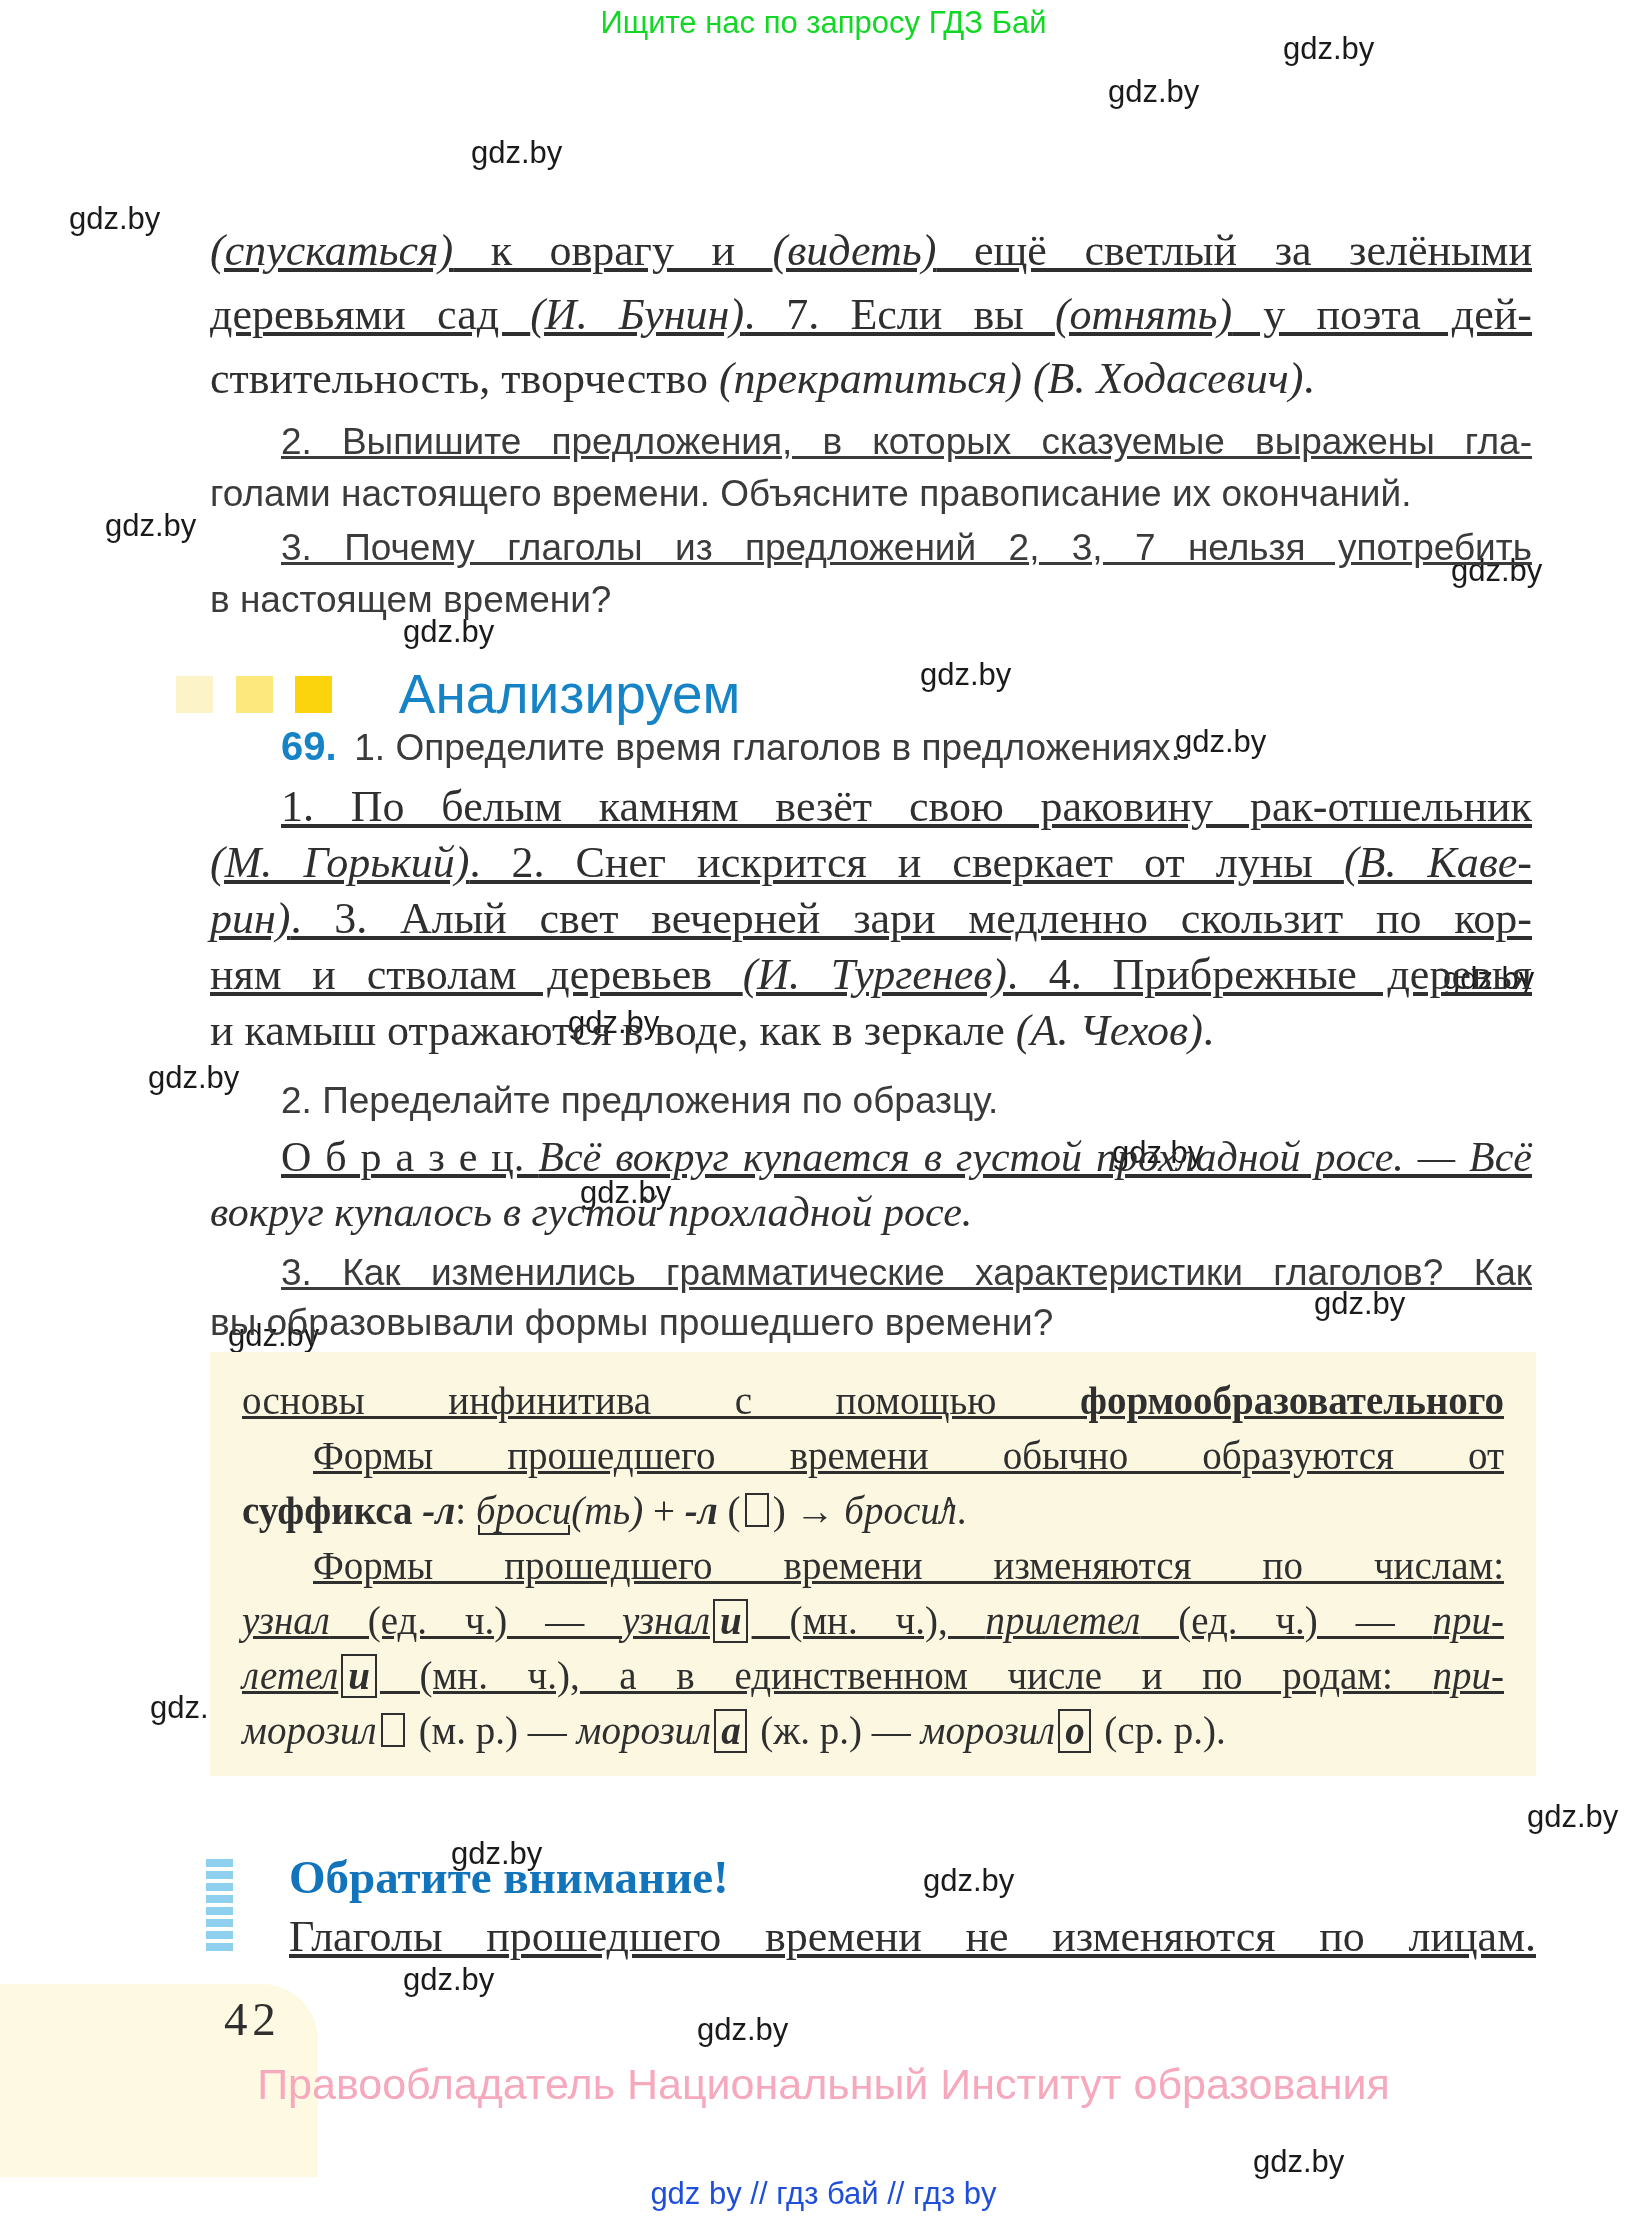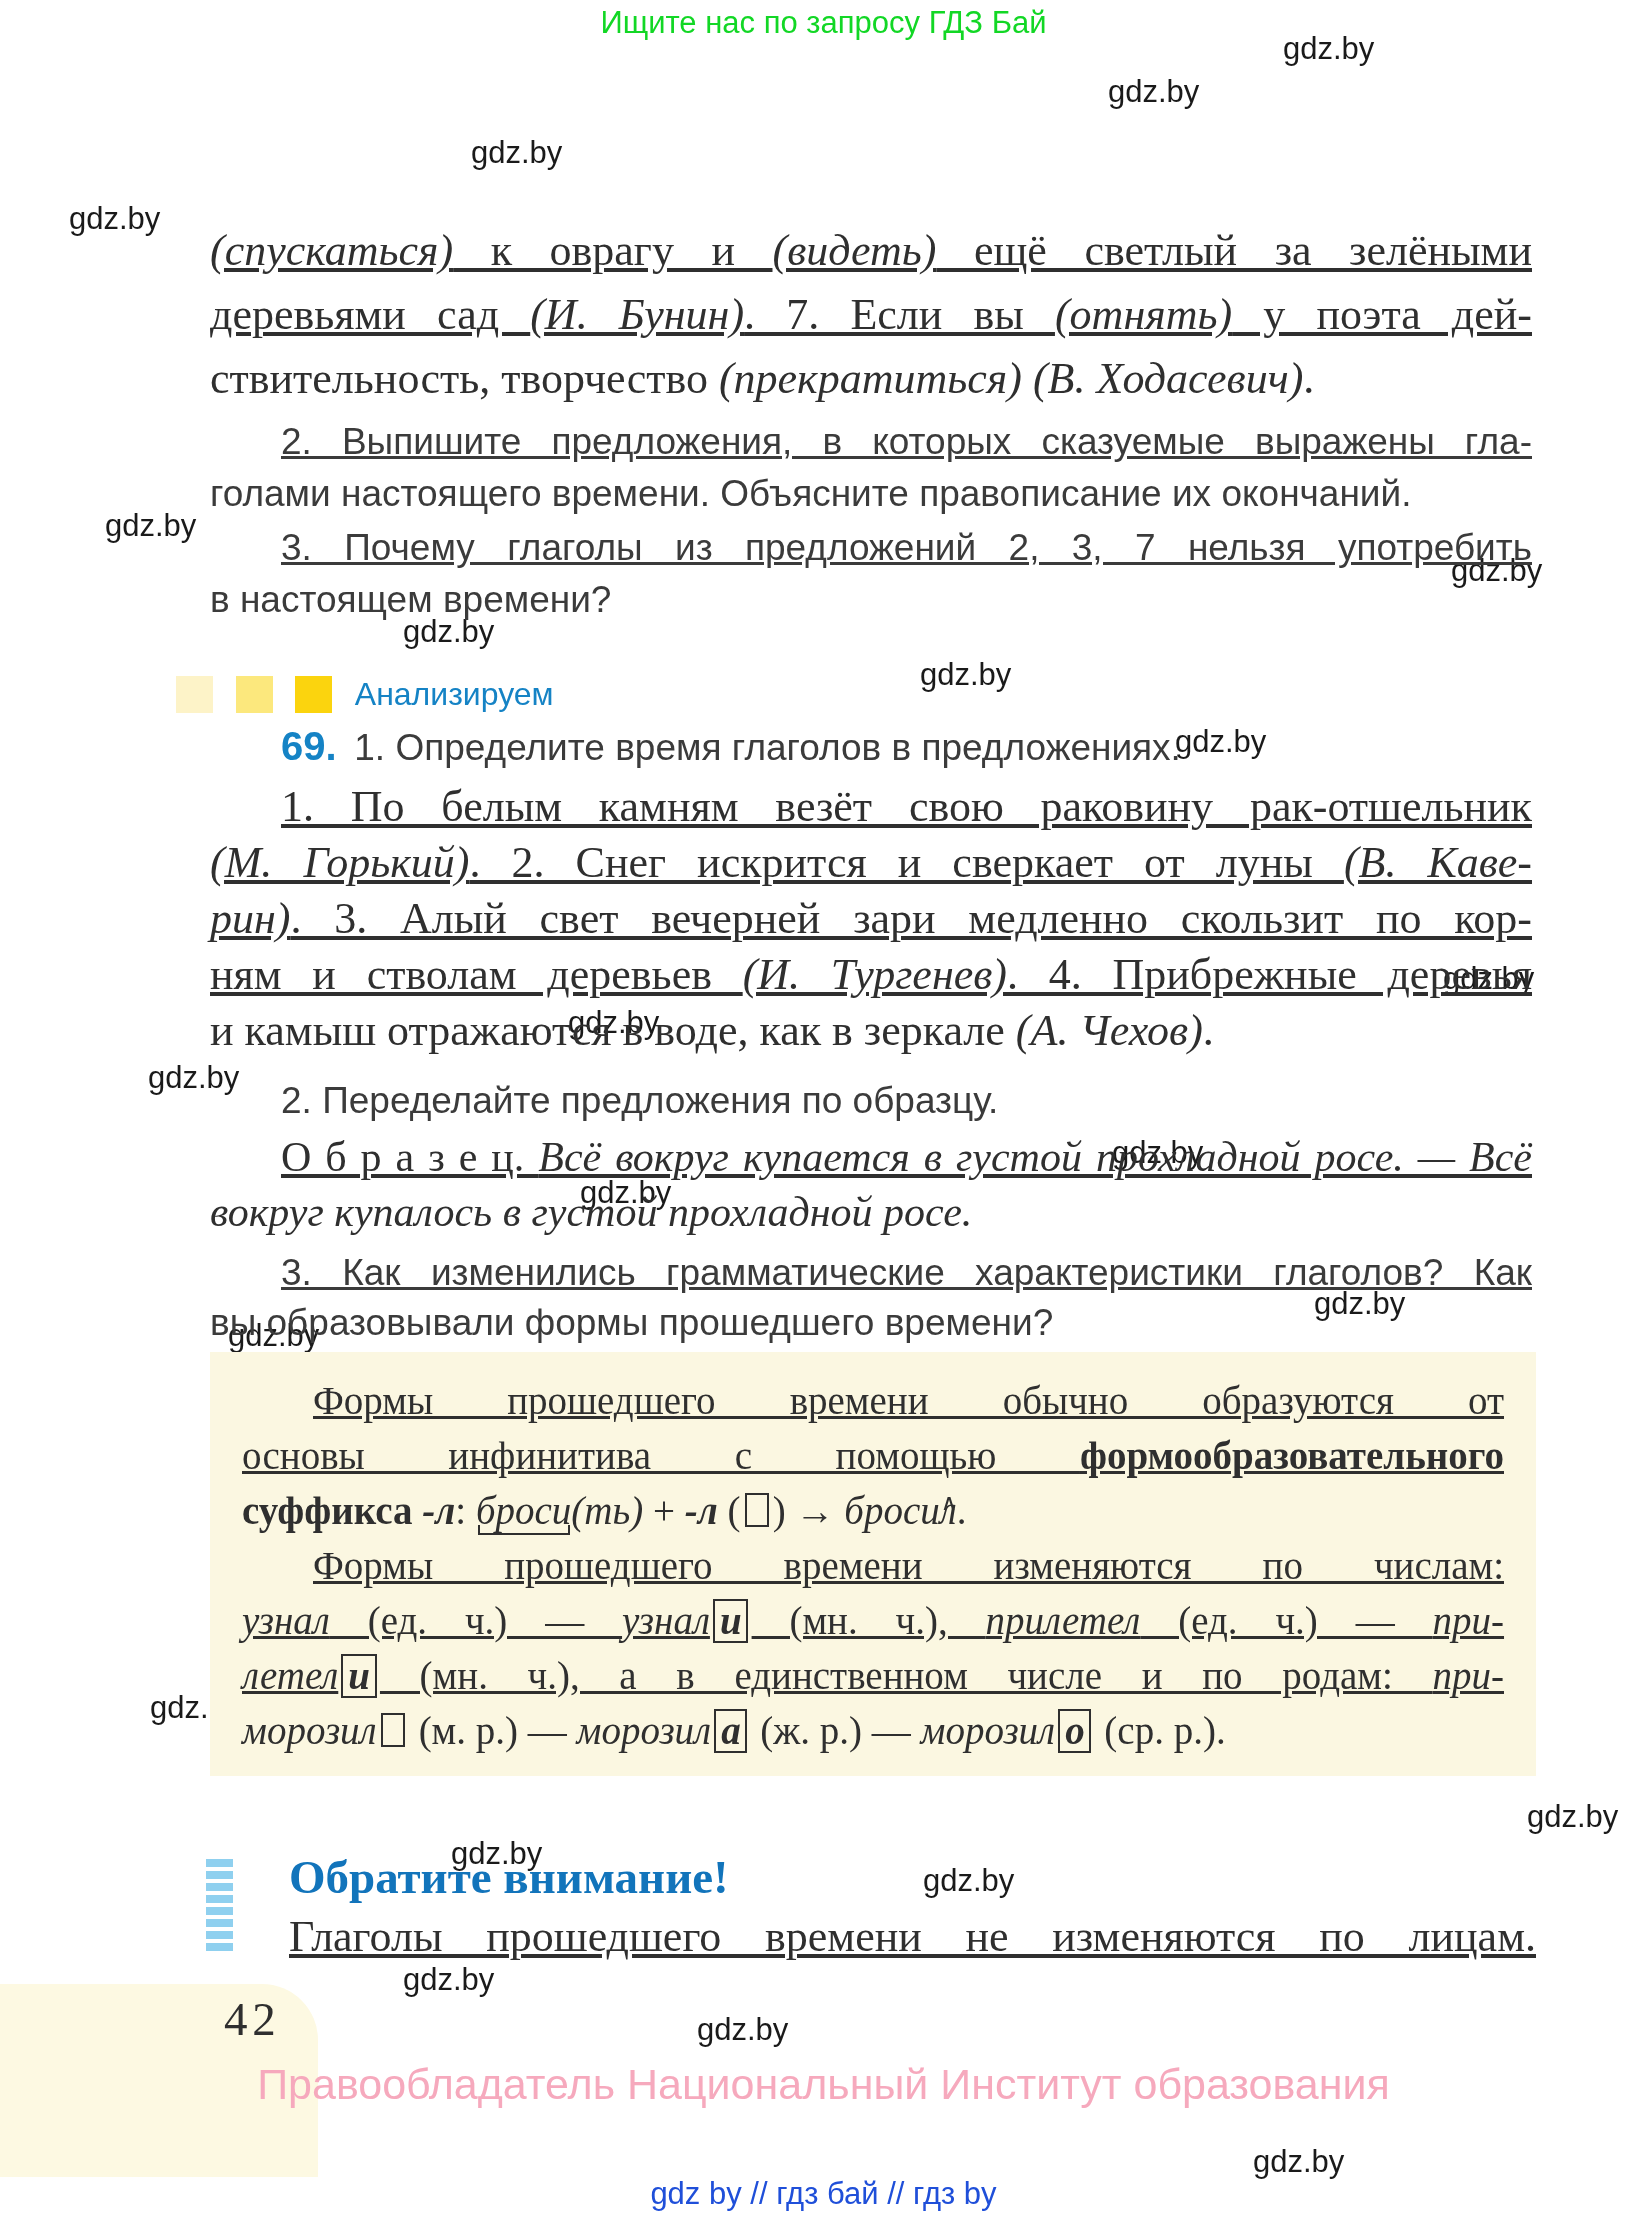--- a/index.html
+++ b/index.html
@@ -34,21 +34,21 @@
   
   .wm-layer{position:absolute;inset:0;pointer-events:none;}
   .wm{position:absolute;font-family:"Liberation Sans",sans-serif;font-size:31px;
       color:var(--c-watermark_black);}
   
   .analyze{position:absolute;left:176px;top:669px;display:flex;align-items:center;height:50px;}
   .sq{width:37px;height:37px;display:inline-block;margin-right:22.6px;}
   .sq1{background:var(--c-square_light);}
   .sq2{background:var(--c-square_mid);}
   .sq3{background:var(--c-square_gold);}
-  .analyze-label{font-family:"Liberation Sans",sans-serif;font-size:32px;
+  .analyze-label{margin-left:44px;font-family:"Liberation Sans",sans-serif;font-size:55px;
       color:var(--c-accent_blue);line-height:1;}
   .ex-row{position:absolute;left:210px;top:724px;width:1322px;display:flex;align-items:baseline;}
   .ex-num{margin-left:71px;font-family:"Liberation Sans",sans-serif;font-weight:bold;
       font-size:40px;color:var(--c-accent_blue);}
   .ex-task{margin-left:17.7px;font-family:"Liberation Sans",sans-serif;font-size:37px;
       color:var(--c-text_sans);}
   
   .rulebox{position:absolute;left:210px;top:1352px;width:1326px;box-sizing:border-box;
       padding:21px 32px 17.7px 32px;background:var(--c-rule_box_bg);font-size:39px;}
   
@@ -145,22 +145,22 @@
       <div class="line j ind"><span class="">О б р а з е ц. </span><span class="i">Всё вокруг купается в густой прохладной росе. — Всё</span></div>
       <div class="line"><span class="i">вокруг купалось в густой прохладной росе.</span></div>
     </div>
 
   <div class="col sans" style="top:1248px;--lh:50px">
       <div class="line j ind"><span class="">3. Как изменились грамматические характеристики глаголов? Как</span></div>
       <div class="line"><span class="">вы образовывали формы прошедшего времени?</span></div>
     </div>
 
   <div class="rulebox serif" style="--lh:55px">
+      <div class="line j"><span class="">основы инфинитива с помощью </span><span class="b">формообразовательного</span></div>
       <div class="line j ind"><span class="">Формы прошедшего времени обычно образуются от</span></div>
-      <div class="line j"><span class="">основы инфинитива с помощью </span><span class="b">формообразовательного</span></div>
       <div class="line"><span class="b">суффикса</span><span class=""> </span><span class="bi">-л</span><span class="">: </span><span class="i stem">броси</span><span class="i">(ть)</span><span class=""> + </span><span class="bi">-л</span><span class=""> (</span><span class="zbox"></span><span class="">) → </span><span class="i">броси</span><span class="i hat">л</span><span class="">.</span></div>
       <div class="line j ind"><span class="">Формы прошедшего времени изменяются по числам:</span></div>
       <div class="line j"><span class="i">узнал</span><span class=""> (ед. ч.) — </span><span class="i">узнал</span><span class="boxl">и</span><span class=""> (мн. ч.), </span><span class="i">прилетел</span><span class=""> (ед. ч.) — </span><span class="i">при-</span></div>
       <div class="line j"><span class="i">летел</span><span class="boxl">и</span><span class=""> (мн. ч.), а в единственном числе и по родам: </span><span class="i">при-</span></div>
       <div class="line"><span class="i">морозил</span><span class="zbox"></span><span class=""> (м. р.) — </span><span class="i">морозил</span><span class="boxl">а</span><span class=""> (ж. р.) — </span><span class="i">морозил</span><span class="boxl">о</span><span class=""> (ср. р.).</span></div>
     </div>
 
   <span class="bars">
     <i></i>
       <i></i>

